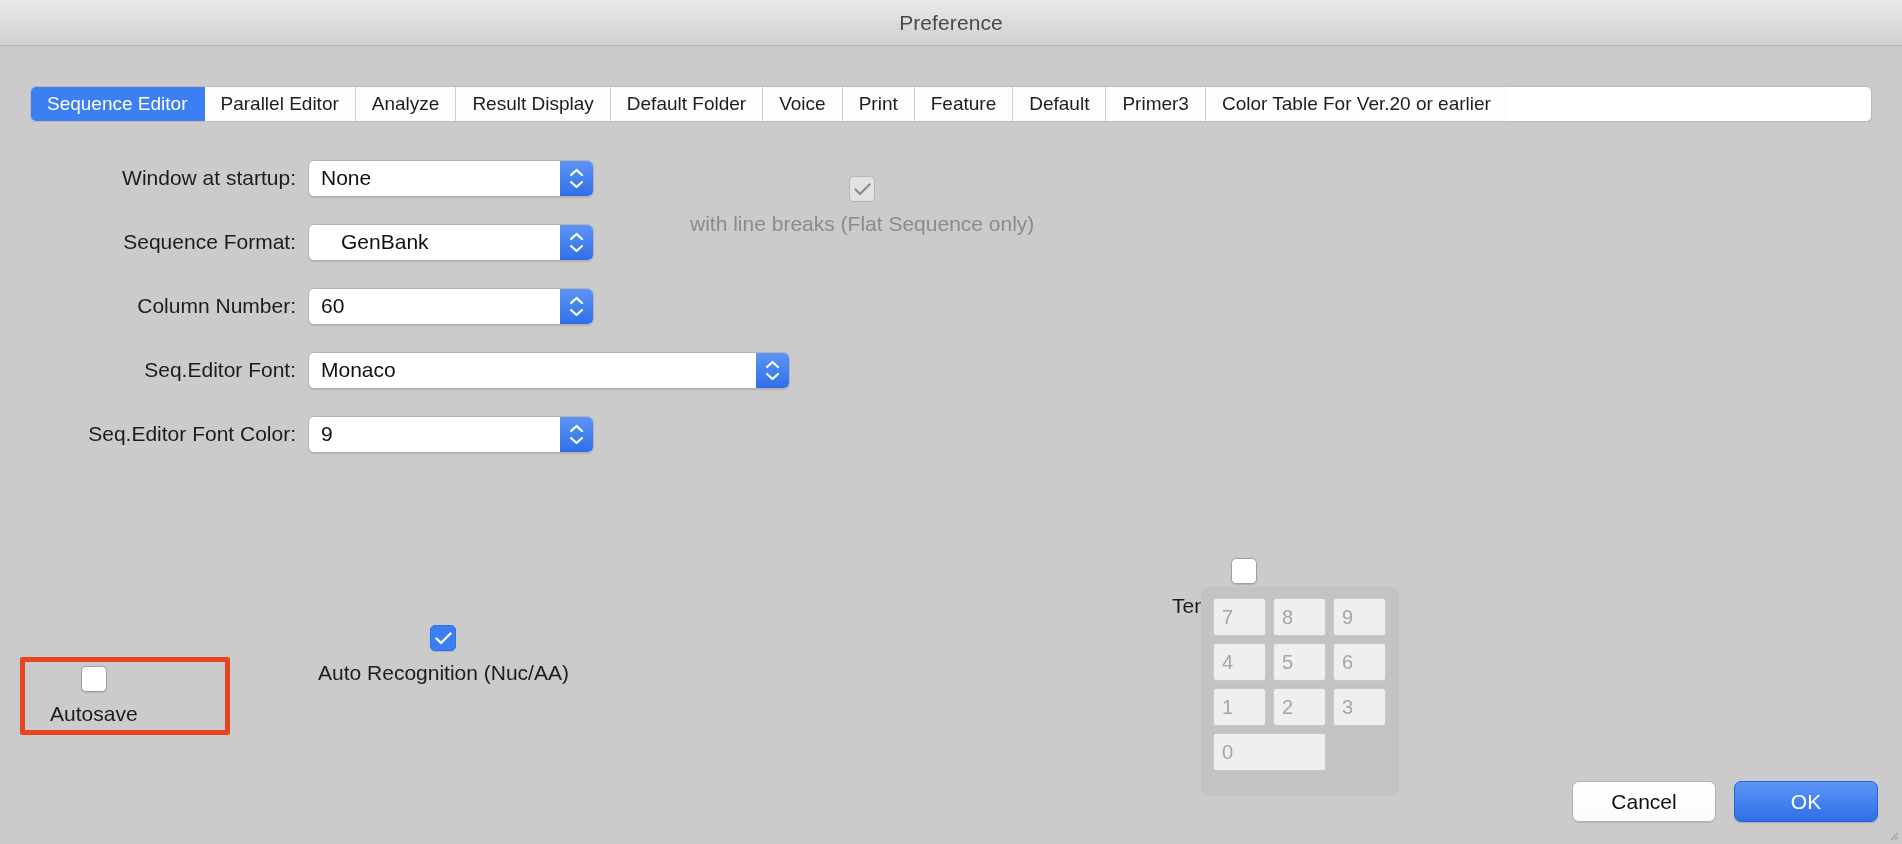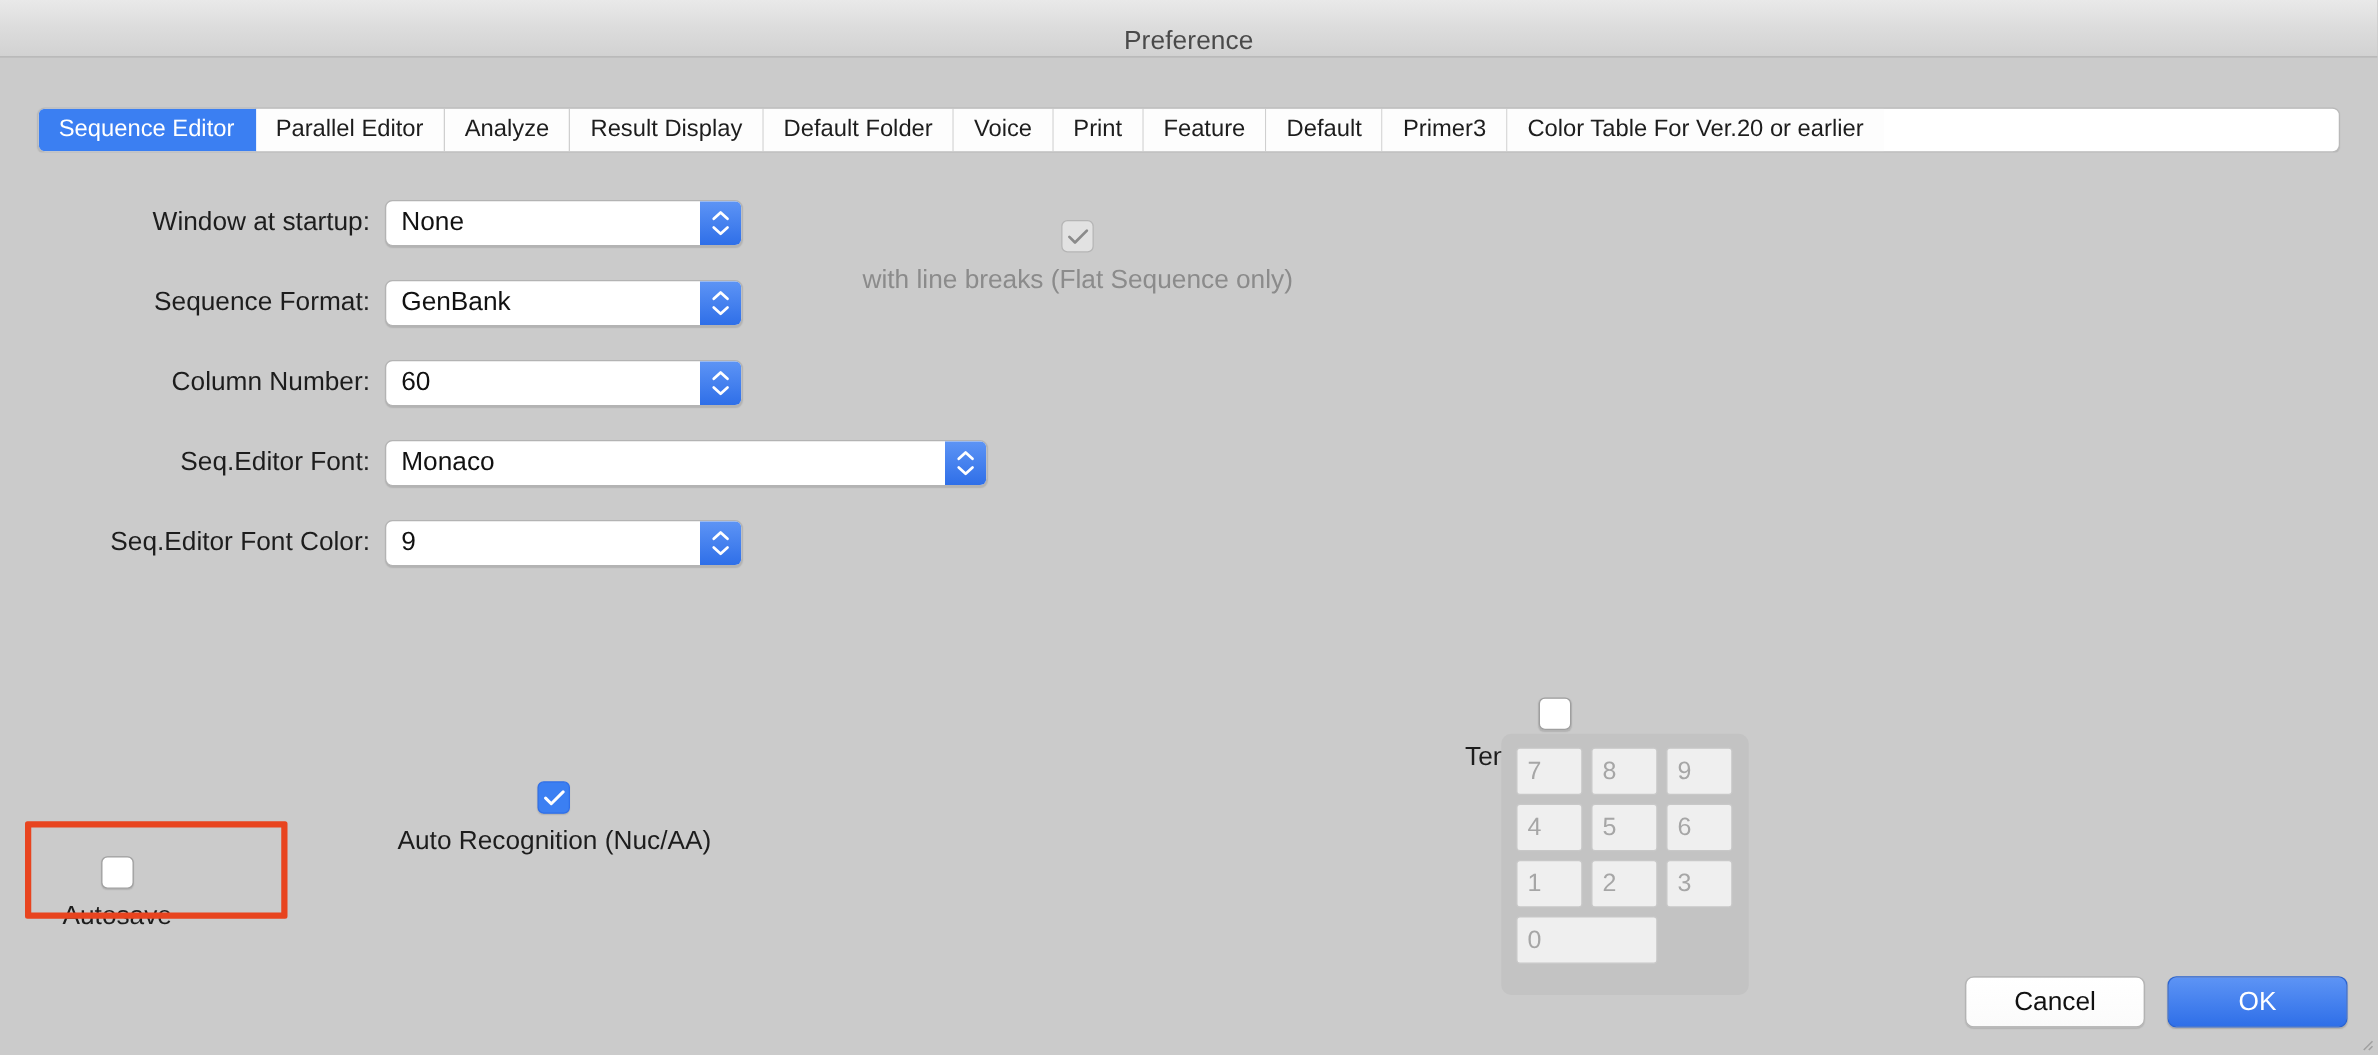--- a/index.html
+++ b/index.html
@@ -26,21 +26,21 @@
   }
 
   
   .titlebar {
     position: relative;
     height: 46px;
     flex: 0 0 46px;
     background: linear-gradient(to bottom, #e9e9e9 0%, #dcdcdc 50%, #d2d2d2 100%);
     border-bottom: 1px solid #b4b4b4;
     display: flex;
-    align-items: flex-end;
+    align-items: center;
     justify-content: center;
   }
   .titlebar-title {
     font-size: 21px;
     color: #4a4a4a;
     letter-spacing: 0.1px;
   }
 
   
   .tabbar-wrap {
@@ -139,21 +139,21 @@
     display: flex;
     flex-direction: column;
     align-items: center;
     justify-content: center;
     gap: 3px;
     cursor: pointer;
   }
   .stepper svg { display: block; }
 
   .combo.w-small  { width: 286px; }
-  .combo.w-medium { width: 286px; }
+  .combo.w-medium { width: 286px; padding-left: 20px; }
   .combo.w-font   { width: 482px; }
 
   
   .cbox {
     display: inline-flex;
     align-items: center;
     gap: 10px;
     cursor: default;
     flex-direction: column;
   }
@@ -183,21 +183,21 @@
     color: #1d1d1d;
     white-space: nowrap;
   }
   .cbox.disabled .cbox-label { color: #8b8b8b; }
 
   
   .abs { position: absolute; }
 
   #linebreaks-check { left: 690px; top: 54px; }
   #auto-recog       { left: 318px; top: 503px; }
-  #autosave-group   { left: 50px; top: 563px; }
+  #autosave-group   { left: 50px; top: 544px; }
   #tenkey-check     { left: 1172px; top: 436px; }
 
   
   .annot-box {
     position: absolute;
     left: 20px;
     top: 535px;
     width: 210px;
     height: 78px;
     border: 5px solid #e8441f;

